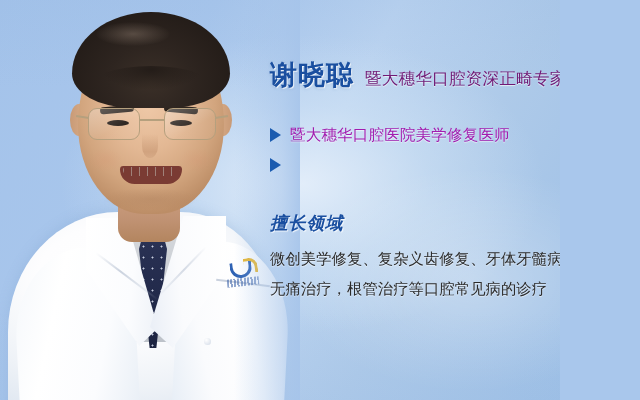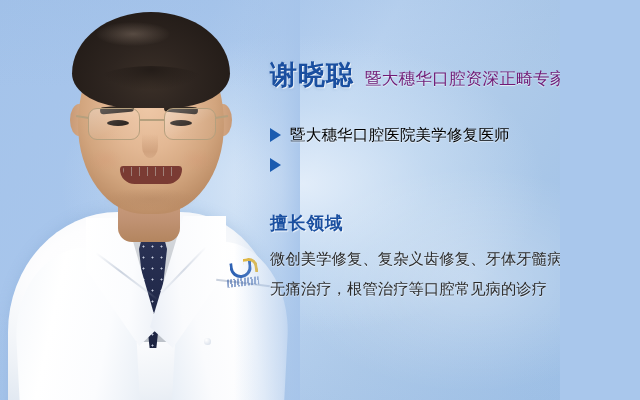--- a/index.html
+++ b/index.html
@@ -249,30 +249,31 @@
     height:26px; margin-bottom:4px; white-space:nowrap;
   }
   .tri{
     width:0; height:0;
     border-left:11px solid #1a5bb0;
     border-top:7px solid transparent;
     border-bottom:7px solid transparent;
     flex:none;
   }
   .bullet-txt{
-    font-size:15.5px; color:#000000; letter-spacing:.2px;
+    font-size:15.5px; color:#a21caf; letter-spacing:.2px;
     text-shadow:0 1px 1px rgba(255,255,255,.65);
   }
 
   .skill-head{
     position:absolute; left:8px; top:211px;
     font-family:"DejaVu Serif","Liberation Serif",serif;
     font-size:17.5px; font-weight:700; color:#1a4fa0;
     letter-spacing:.8px;
     text-shadow:1px 1px 1px rgba(255,255,255,.8);
+    font-style:italic;
   }
   .skill-body{ position:absolute; left:8px; top:244px; width:368px; }
   .skill-line{
     font-size:15.3px; color:#2b2b2b; line-height:30px;
     letter-spacing:.1px; white-space:nowrap;
     text-shadow:0 1px 1px rgba(255,255,255,.6);
   }
 </style>
 </head>
 <body>

